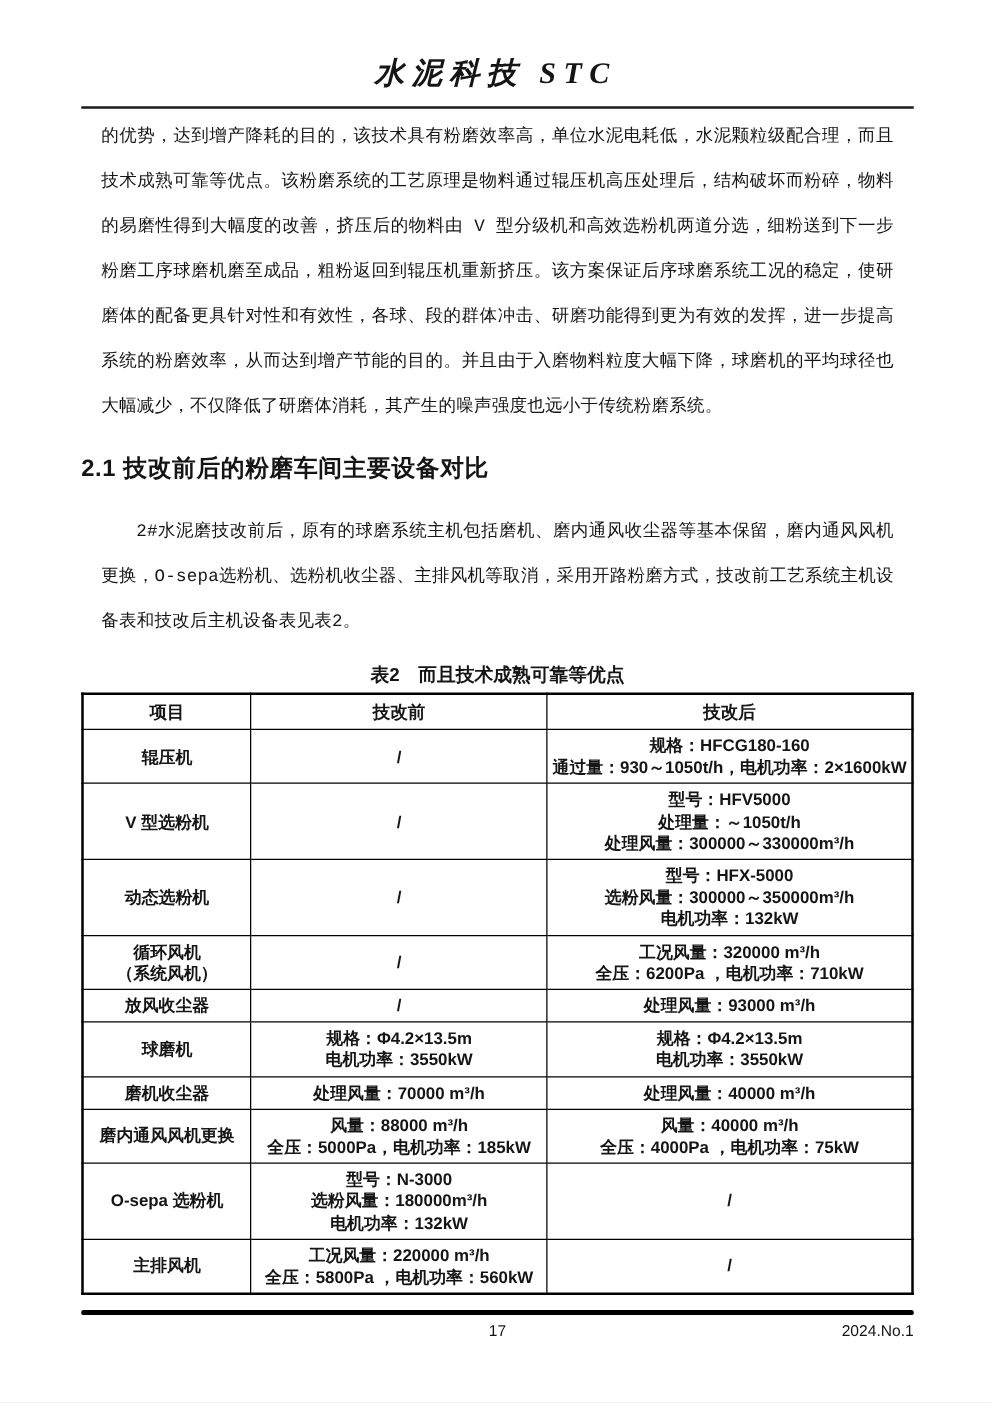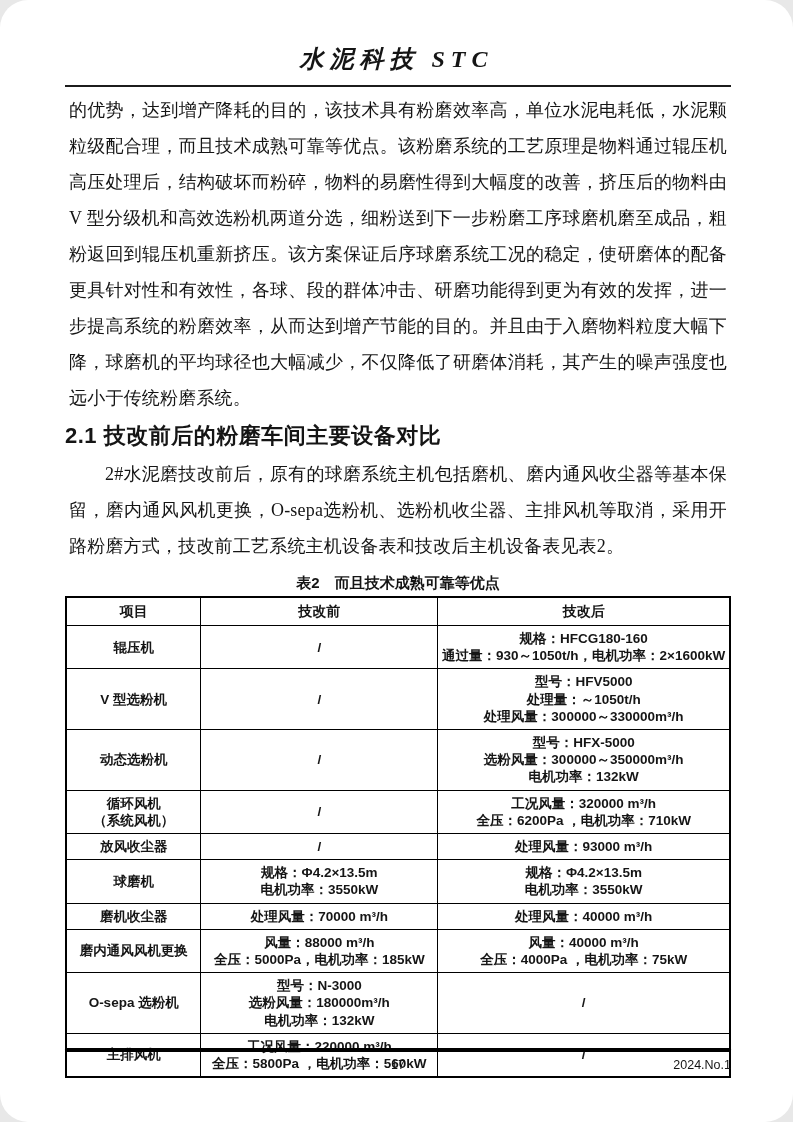--- a/index.html
+++ b/index.html
@@ -9,52 +9,52 @@
   }
   .page {
     position: relative;
     width: 793px;
     height: 1122px;
     margin: 0 auto;
     background: #ffffff;
     color: #151515;
     font-family: "Liberation Serif", "DejaVu Serif", serif;
     overflow: hidden;
-    border-radius: 28px;
   }
   .header-title {
     padding-top: 44px;
     text-align: center;
     font-size: 24px;
     line-height: 30px;
     font-style: italic;
     font-weight: bold;
     letter-spacing: 6px;
     font-family: "Liberation Serif", "DejaVu Serif", serif;
   }
   .header-rule {
     margin: 11px 62px 0 65px;
     border-bottom: 2.5px solid #1c1c1c;
   }
   .content {
     margin: 0 62px 0 65px;
   }
   .para {
-    margin: 4px;
-    font-size: 18px;
+    margin: 16px;
+    font-size: 14px;
     line-height: 36px;
     text-align: justify;
     letter-spacing: 0.2px;
+    font-family: Liberation Mono, monospace;
   }
   .para1 { margin-top: 5px; }
   .section-heading {
     margin: 4px 0 2px 0;
     font-family: "Liberation Sans", "DejaVu Sans", sans-serif;
     font-weight: bold;
-    font-size: 22px;
+    font-size: 19px;
     line-height: 32px;
     letter-spacing: 0.5px;
   }
   .para2 { text-indent: 2em; }
   .table-caption {
     margin: 10px 0 4px 0;
     text-align: center;
     font-family: "Liberation Sans", "DejaVu Sans", sans-serif;
     font-weight: bold;
     font-size: 15px;

